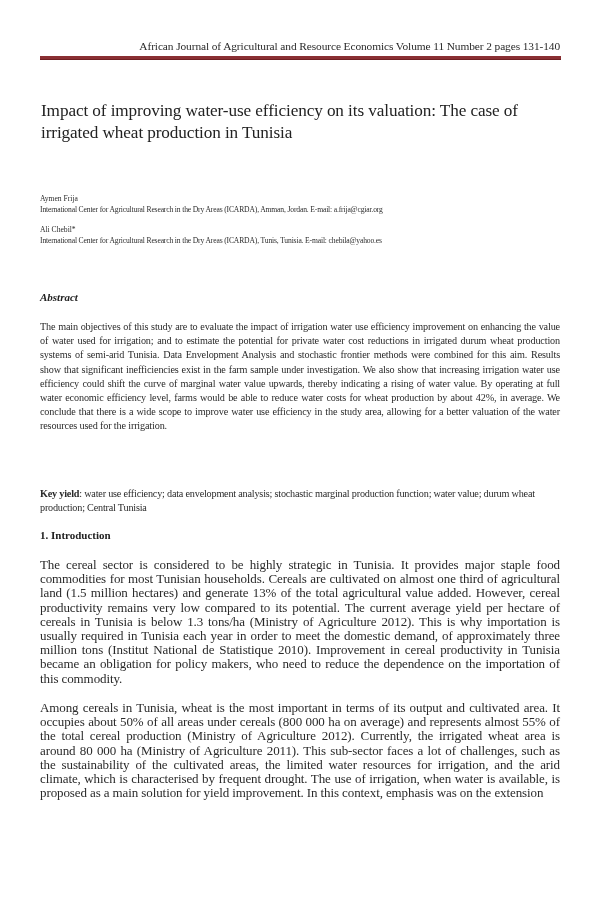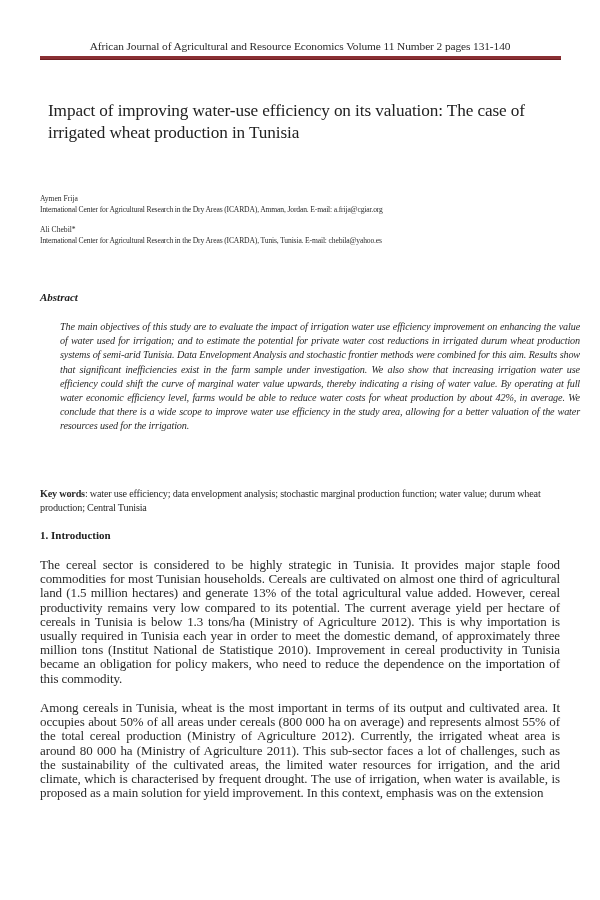--- a/index.html
+++ b/index.html
@@ -18,38 +18,38 @@
     .page {
       position: absolute;
       left: 0; top: 0;
       width: 600px; height: 900px;
     }
     .running-header {
       position: absolute;
       left: 40px;
       width: 520px;
       top: 40px;
-      text-align: center;
+      text-align: right;
       font-size: 11.4px;
       color: #2a2a2a;
       letter-spacing: -0.1px;
       white-space: nowrap;
     }
     .header-rule {
       position: absolute;
       left: 40px;
       top: 56px;
       width: 521px;
       height: 3px;
       background: #8a2f33;
       border-bottom: 1px solid #6e1f22;
     }
     .title {
       position: absolute;
-      left: 48px;
+      left: 41px;
       top: 100px;
       width: 520px;
       font-size: 17.2px;
       line-height: 22px;
       color: #222;
       letter-spacing: -0.1px;
     }
     .authors {
       position: absolute;
       left: 40px;
@@ -72,25 +72,23 @@
       color: #222;
       font-style: italic;
     }
     .abstract-body {
       position: absolute;
       left: 40px;
       top: 320px;
       width: 520px;
       font-size: 10.2px;
       line-height: 14.2px;
-      font-style: italic;
       text-align: justify;
       color: #2a2a2a;
       letter-spacing: -0.15px;
-      margin-left: 20px;
     }
     .keywords {
       position: absolute;
       left: 40px;
       top: 487px;
       width: 520px;
       font-size: 10.2px;
       line-height: 14.2px;
       color: #2a2a2a;
       letter-spacing: -0.2px;
@@ -136,20 +134,20 @@
     <div class="author-block">
       <div class="author-name">Ali Chebil*</div>
       <div class="author-aff">International Center for Agricultural Research in the Dry Areas (ICARDA), Tunis, Tunisia. E-mail: chebila@yahoo.es</div>
     </div>
   </div>
 
   <div class="h-abstract">Abstract</div>
   <div class="abstract-body">The main objectives of this study are to evaluate the impact of irrigation water use efficiency improvement on enhancing the value of water used for irrigation; and to estimate the potential for private water cost reductions in irrigated durum wheat production systems of semi-arid Tunisia. Data Envelopment Analysis and stochastic frontier methods were combined for this aim. Results show that significant inefficiencies exist in the farm sample under investigation. We also show that increasing irrigation water use efficiency could shift the curve of marginal water value upwards, thereby indicating a rising of water value. By operating at full water economic efficiency level, farms would be able to reduce water costs for wheat production by about 42%, in average. We conclude that there is a wide scope to improve water use efficiency in the study area, allowing for a better valuation of the water resources used for the irrigation.</div>
 
   <div class="keywords">
-    <span class="kw-label">Key words</span><span>: water use efficiency; data envelopment analysis; stochastic marginal production function; water value; durum wheat production; Central Tunisia</span>
+    <span class="kw-label">Key yield</span><span>: water use efficiency; data envelopment analysis; stochastic marginal production function; water value; durum wheat production; Central Tunisia</span>
   </div>
 
   <div class="h-intro">1. Introduction</div>
   <div class="para para-1">The cereal sector is considered to be highly strategic in Tunisia. It provides major staple food commodities for most Tunisian households. Cereals are cultivated on almost one third of agricultural land (1.5 million hectares) and generate 13% of the total agricultural value added. However, cereal productivity remains very low compared to its potential. The current average yield per hectare of cereals in Tunisia is below 1.3 tons/ha (Ministry of Agriculture 2012). This is why importation is usually required in Tunisia each year in order to meet the domestic demand, of approximately three million tons (Institut National de Statistique 2010). Improvement in cereal productivity in Tunisia became an obligation for policy makers, who need to reduce the dependence on the importation of this commodity.</div>
   <div class="para para-2">Among cereals in Tunisia, wheat is the most important in terms of its output and cultivated area. It occupies about 50% of all areas under cereals (800 000 ha on average) and represents almost 55% of the total cereal production (Ministry of Agriculture 2012). Currently, the irrigated wheat area is around 80 000 ha (Ministry of Agriculture 2011). This sub-sector faces a lot of challenges, such as the sustainability of the cultivated areas, the limited water resources for irrigation, and the arid climate, which is characterised by frequent drought. The use of irrigation, when water is available, is proposed as a main solution for yield improvement. In this context, emphasis was on the extension</div>
 
 </div>
 
 </body></html>

